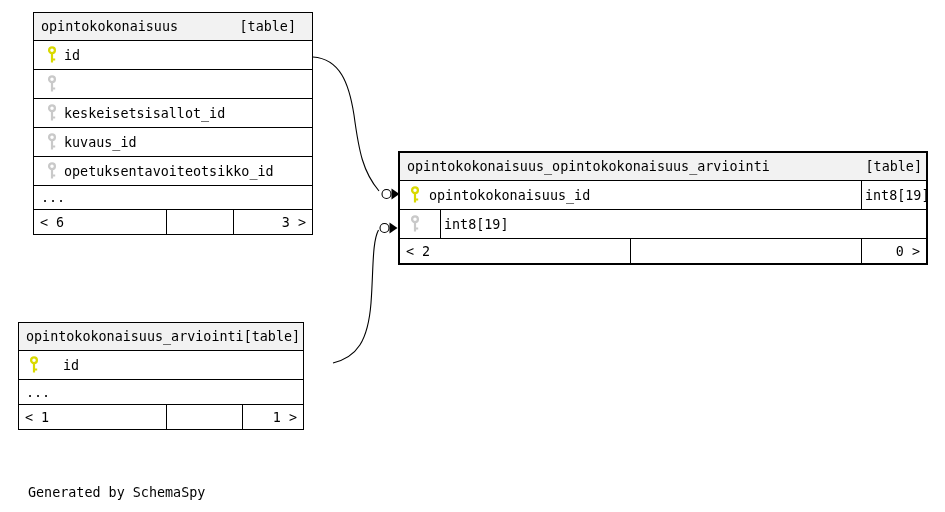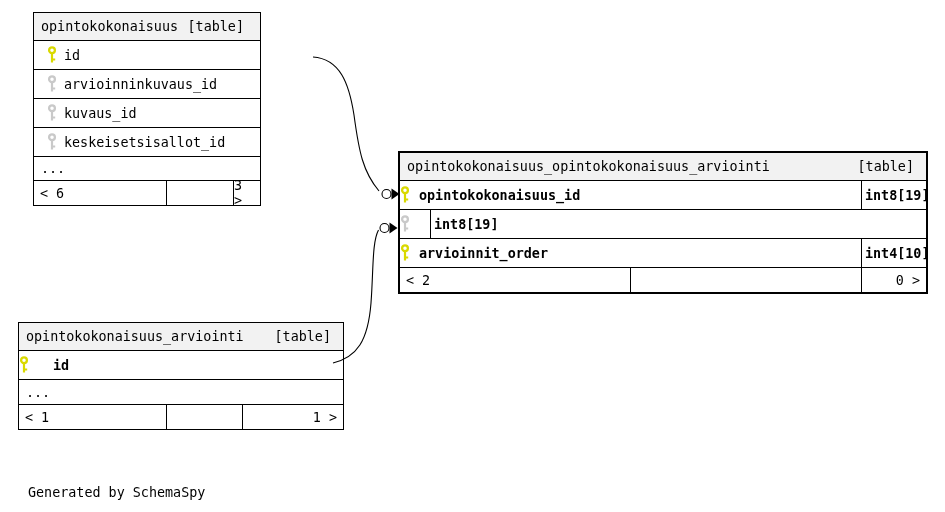--- a/index.html
+++ b/index.html
@@ -14,27 +14,27 @@
     position:absolute;z-index:2;box-sizing:border-box;
     background:#fff;border:1px solid var(--border,#000);
   }
   .tbl.focus{border-width:2px;}
   .hdr{
     height:28px;background:var(--header-bg,#f2f2f2);
     border-bottom:1px solid var(--border,#000);
     display:flex;align-items:center;justify-content:space-between;
     padding:0 16px 0 7px;box-sizing:border-box;white-space:nowrap;
   }
-  .tbl.focus .hdr, .tbl.t3 .hdr{padding-right:12px;}
+  .tbl.focus .hdr, .tbl.t3 .hdr{padding-right:4px;}
   .row{
     height:29px;border-bottom:1px solid var(--border,#000);
     display:flex;align-items:center;box-sizing:border-box;white-space:nowrap;
   }
   .t1 .row{padding-left:13px;}
-  .t2 .row,.t3 .row{font-weight:bold;}
+  .t2 .row,.t3 .row{padding-left:10px;}
   .key{flex:0 0 auto;display:block;}
   .pk{color:var(--pk,#d9d900);}
   .fk{color:var(--fk,#c9c9c9);}
   .t1 .colname{margin-left:7px;}
   .t2 .colname{margin-left:9px;}
   .t3 .colname{margin-left:24px;}
   .t2 .colname{flex:1 1 auto;}
   .coltype{
     flex:0 0 65px;width:65px;height:100%;box-sizing:border-box;
     border-left:1px solid var(--border,#000);
@@ -64,52 +64,58 @@
     <circle cx="386.5" cy="194" r="4.5" fill="#fff" stroke="#000" stroke-width="1.1"></circle>
     <polygon points="391.5,188.5 399.5,194 391.5,199.5" fill="#000"></polygon>
   </g>
   <g>
     <path d="M 333 363 C 357 357 368 341 371 303 C 373.5 270 372 242 378.5 230" fill="none" stroke="#000" stroke-width="1.1"></path>
     <circle cx="384.5" cy="228" r="4.5" fill="#fff" stroke="#000" stroke-width="1.1"></circle>
     <polygon points="389.5,222.5 397.5,228 389.5,233.5" fill="#000"></polygon>
   </g>
 </svg>
 
-<div class="tbl t1" style="left:33px;top:12px;width:228px;">
+<div class="tbl t1" style="left:33px;top:12px;width:280px;">
   <div class="hdr">
     <span>opintokokonaisuus</span>
     <span>[table]</span>
   </div>
   <div class="row">
     <svg class="key pk" width="10" height="18" viewBox="0 0 10 18">
         <circle cx="5" cy="4.2" r="2.9" fill="none" stroke="currentColor" stroke-width="2.3"></circle>
         <path d="M5 7 L5 16.5 M5 13.5 L8.2 13.5" fill="none" stroke="currentColor" stroke-width="2.2"></path>
       </svg>
     <span class="colname">id</span>
   </div>
   <div class="row">
     <svg class="key fk" width="10" height="18" viewBox="0 0 10 18">
         <circle cx="5" cy="4.2" r="2.9" fill="none" stroke="currentColor" stroke-width="2.3"></circle>
         <path d="M5 7 L5 16.5 M5 13.5 L8.2 13.5" fill="none" stroke="currentColor" stroke-width="2.2"></path>
       </svg>
-    <span class="colname">arvioinninkuvaus_id</span>
+  </div>
+  <div class="row">
+    <svg class="key fk" width="10" height="18" viewBox="0 0 10 18">
+        <circle cx="5" cy="4.2" r="2.9" fill="none" stroke="currentColor" stroke-width="2.3"></circle>
+        <path d="M5 7 L5 16.5 M5 13.5 L8.2 13.5" fill="none" stroke="currentColor" stroke-width="2.2"></path>
+      </svg>
+    <span class="colname">keskeisetsisallot_id</span>
   </div>
   <div class="row">
     <svg class="key fk" width="10" height="18" viewBox="0 0 10 18">
         <circle cx="5" cy="4.2" r="2.9" fill="none" stroke="currentColor" stroke-width="2.3"></circle>
         <path d="M5 7 L5 16.5 M5 13.5 L8.2 13.5" fill="none" stroke="currentColor" stroke-width="2.2"></path>
       </svg>
     <span class="colname">kuvaus_id</span>
   </div>
   <div class="row">
     <svg class="key fk" width="10" height="18" viewBox="0 0 10 18">
         <circle cx="5" cy="4.2" r="2.9" fill="none" stroke="currentColor" stroke-width="2.3"></circle>
         <path d="M5 7 L5 16.5 M5 13.5 L8.2 13.5" fill="none" stroke="currentColor" stroke-width="2.2"></path>
       </svg>
-    <span class="colname">keskeisetsisallot_id</span>
+    <span class="colname">opetuksentavoiteotsikko_id</span>
   </div>
   <div class="ellipsis-row">...</div>
   <div class="ftr">
     <div class="fcell left">&lt; 6</div>
     <div class="fcell mid"></div>
     <div class="fcell right">3 &gt;</div>
   </div>
 </div>
 
 <div class="tbl t2 focus" style="left:398px;top:151px;width:530px;">
@@ -125,36 +131,28 @@
     <span class="colname">opintokokonaisuus_id</span>
     <span class="coltype">int8[19]</span>
   </div>
   <div class="row">
     <svg class="key fk" width="10" height="18" viewBox="0 0 10 18">
         <circle cx="5" cy="4.2" r="2.9" fill="none" stroke="currentColor" stroke-width="2.3"></circle>
         <path d="M5 7 L5 16.5 M5 13.5 L8.2 13.5" fill="none" stroke="currentColor" stroke-width="2.2"></path>
       </svg>
     <span class="coltype">int8[19]</span>
   </div>
-  <div class="row">
-    <svg class="key pk" width="10" height="18" viewBox="0 0 10 18">
-        <circle cx="5" cy="4.2" r="2.9" fill="none" stroke="currentColor" stroke-width="2.3"></circle>
-        <path d="M5 7 L5 16.5 M5 13.5 L8.2 13.5" fill="none" stroke="currentColor" stroke-width="2.2"></path>
-      </svg>
-    <span class="colname">arvioinnit_order</span>
-    <span class="coltype">int4[10]</span>
-  </div>
   <div class="ftr">
     <div class="fcell left">&lt; 2</div>
     <div class="fcell mid"></div>
     <div class="fcell right">0 &gt;</div>
   </div>
 </div>
 
-<div class="tbl t3" style="left:18px;top:322px;width:326px;text-align:right;">
+<div class="tbl t3" style="left:18px;top:322px;width:286px;text-align:right;">
   <div class="hdr">
     <span>opintokokonaisuus_arviointi</span>
     <span>[table]</span>
   </div>
   <div class="row">
     <svg class="key pk" width="10" height="18" viewBox="0 0 10 18">
         <circle cx="5" cy="4.2" r="2.9" fill="none" stroke="currentColor" stroke-width="2.3"></circle>
         <path d="M5 7 L5 16.5 M5 13.5 L8.2 13.5" fill="none" stroke="currentColor" stroke-width="2.2"></path>
       </svg>
     <span class="colname">id</span>

